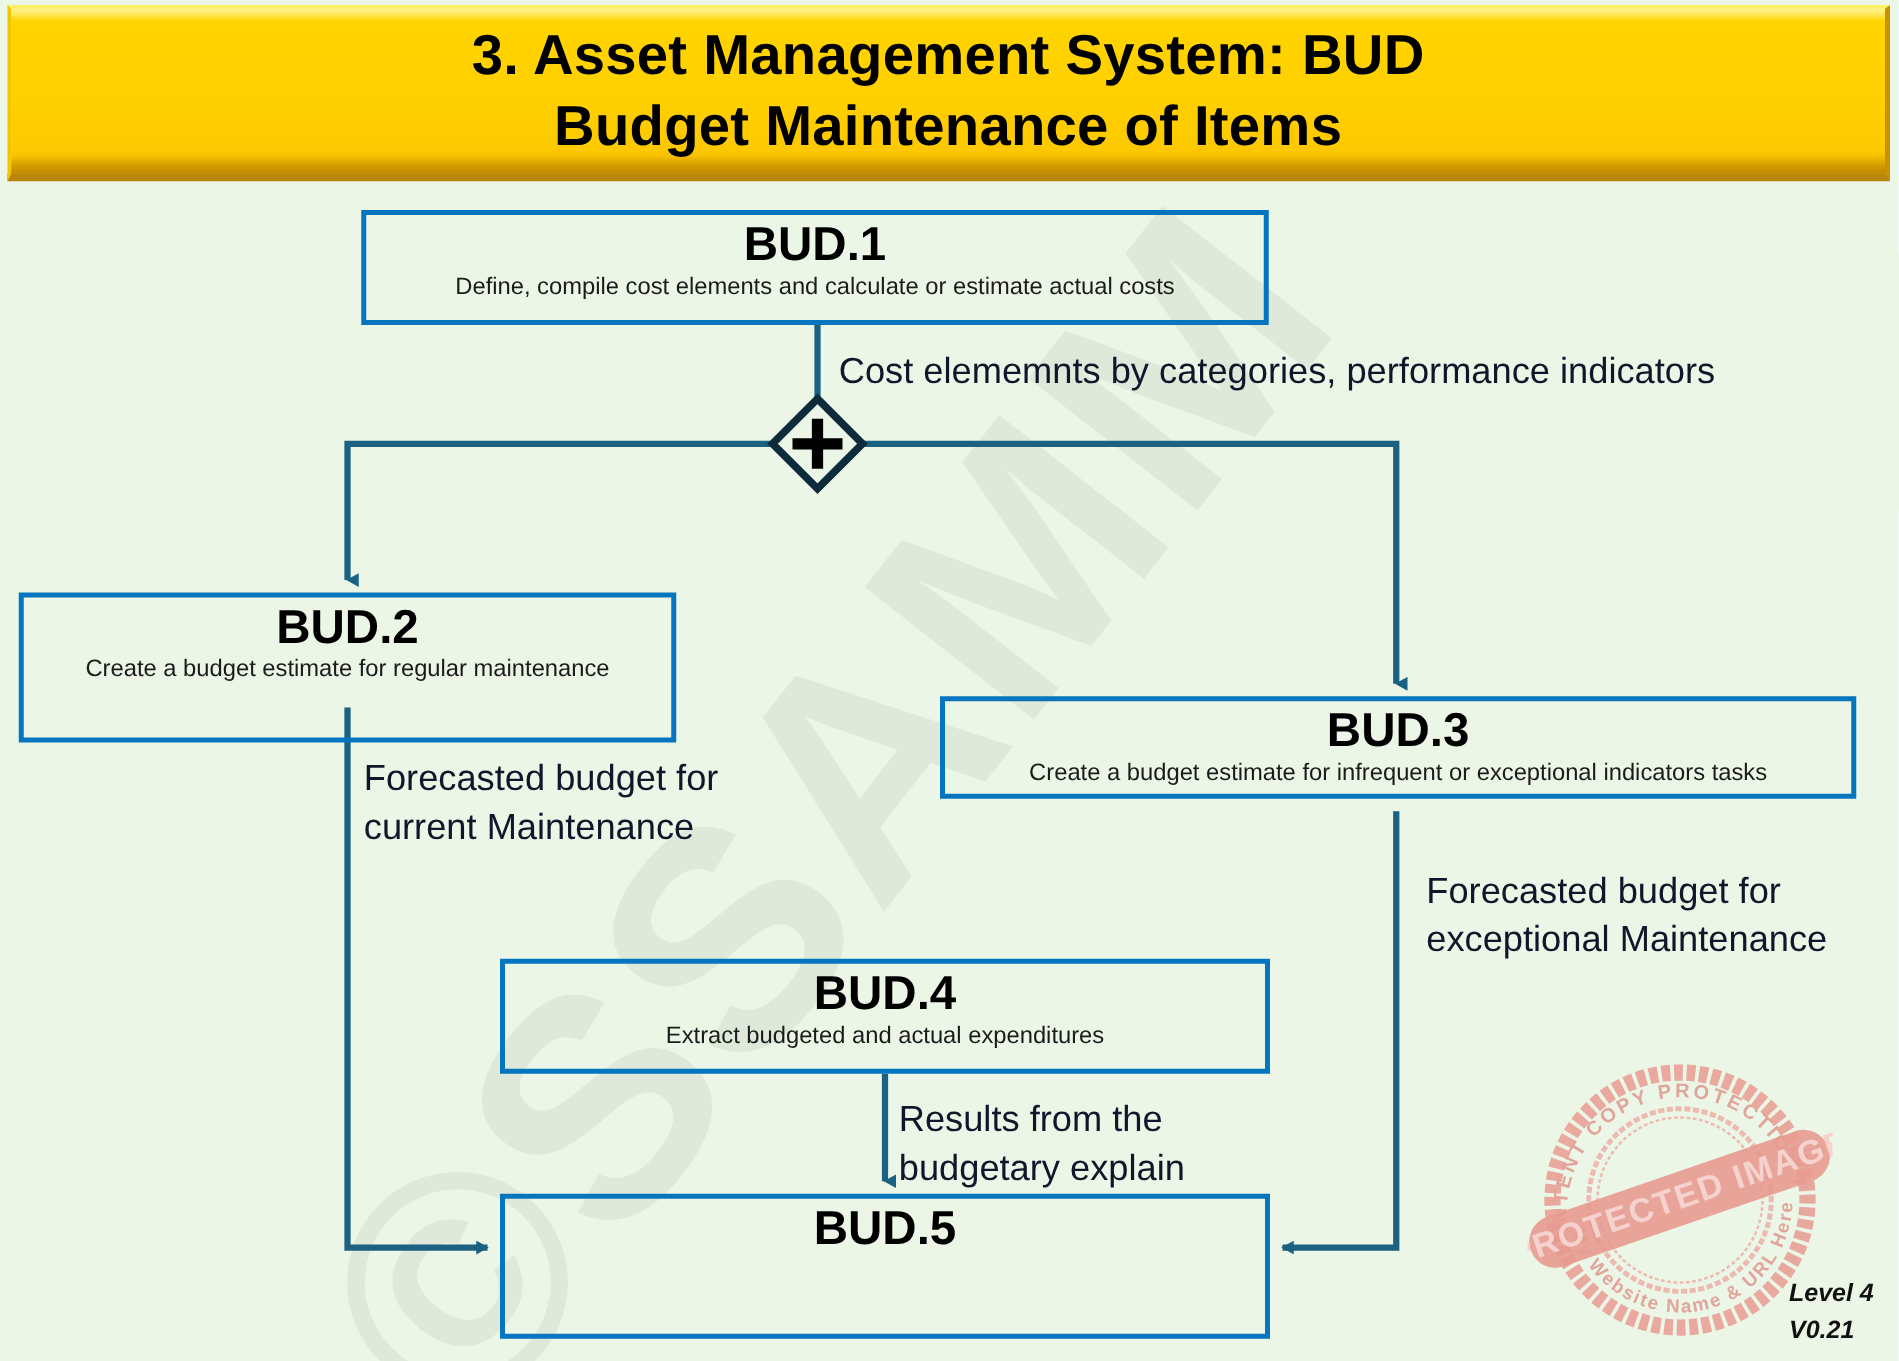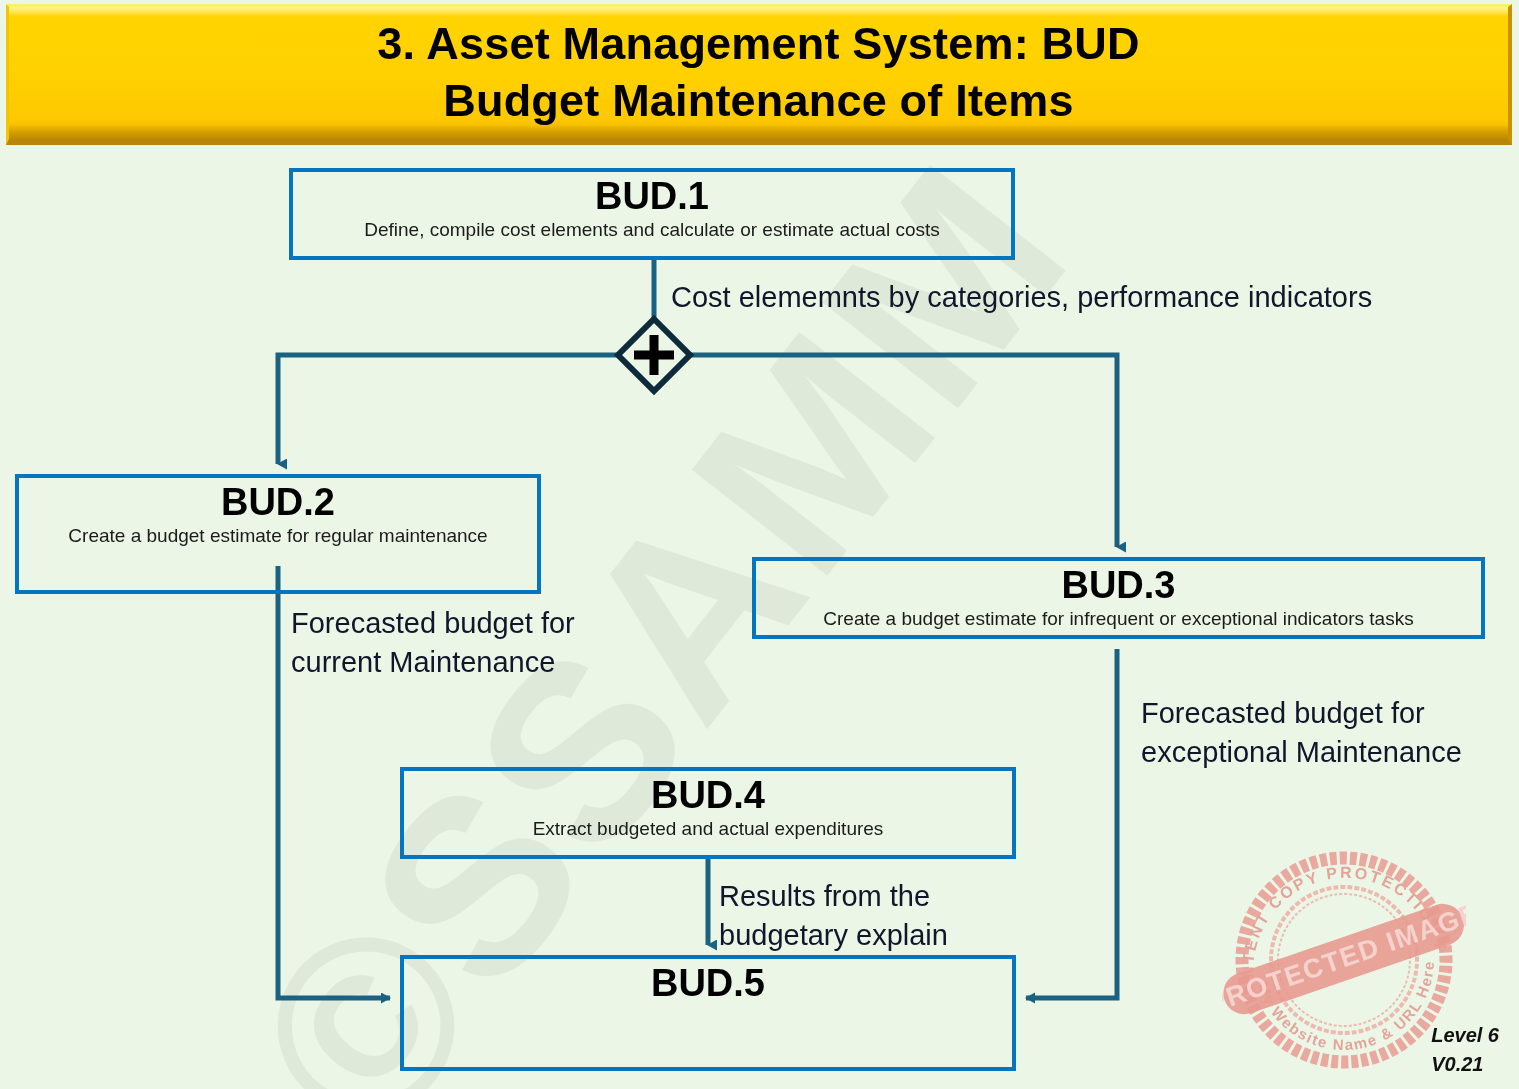--- a/index.html
+++ b/index.html
@@ -263,17 +263,17 @@
         <textPath href="#arc-bottom" startOffset="50%" text-anchor="middle">My Website Name &amp; URL Here</textPath>
       </text>
     </g>
     <g transform="rotate(-19 122 122)">
       <rect x="-4" y="100" width="252" height="42" rx="21" fill="#e8938a" opacity="0.9"></rect>
       <text x="122" y="129" text-anchor="middle" font-family="&quot;Liberation Sans&quot;, sans-serif" font-size="27" font-weight="bold" fill="#f6cfcb" letter-spacing="1.5">PROTECTED IMAGE</text>
     </g>
   </svg>
 
   <div id="meta">
-    <div>Level 6</div>
+    <div>Level 4</div>
     <div>V0.21</div>
   </div>
 
 </div>
 
 </body></html>

